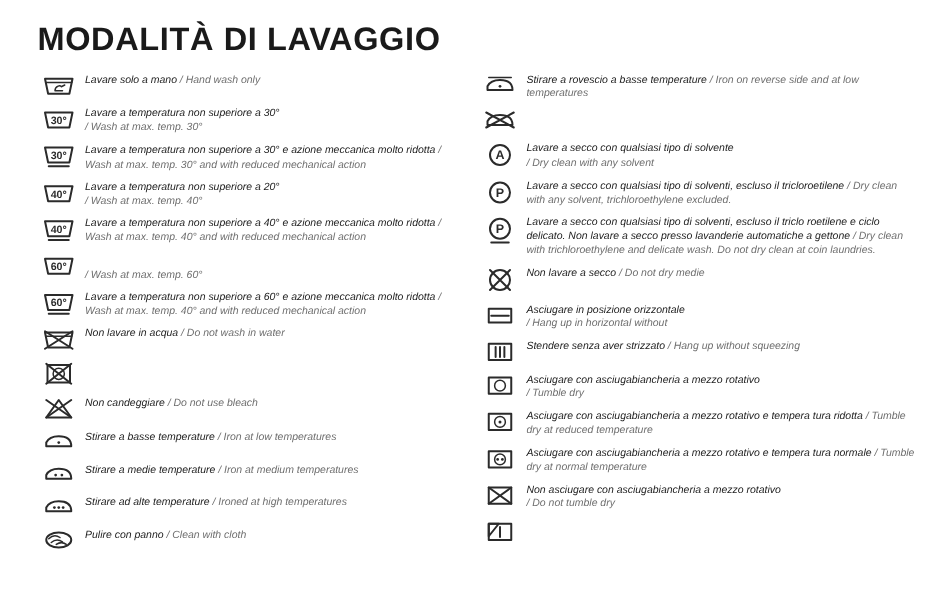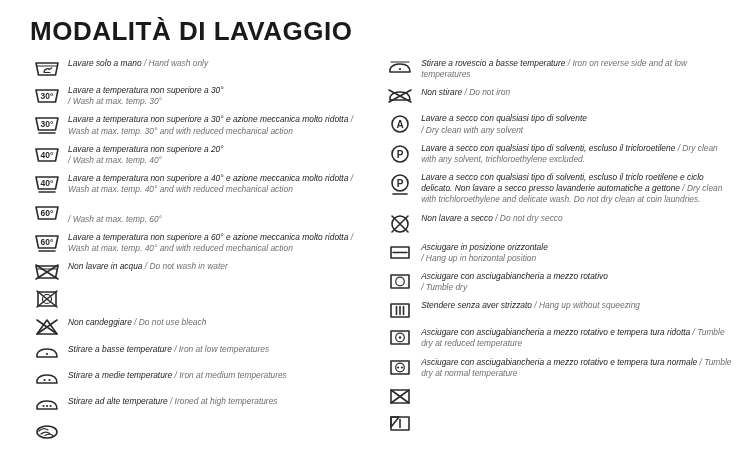--- a/index.html
+++ b/index.html
@@ -270,20 +270,23 @@
         </div>
       </div>
 
       <div class="row">
         <div class="sym">
           <svg width="30" height="20" viewBox="0 0 30 20">
             <ellipse class="st" cx="15" cy="10" rx="10" ry="6"></ellipse>
             <path class="st-thin" d="M7 9 C10 6 13 6 16 8 M9 12 C12 9.5 15 9.5 18 11.5 M13 13.5 C16 11.5 19 12 21 13.5"></path>
           </svg>
         </div>
+        <div class="txt">
+          <span class="it">Pulire con panno</span><span class="sep"> / </span><span class="en">Clean with cloth</span>
+        </div>
       </div>
 
     </div>
 
     <div class="col right">
 
       <div class="row">
         <div class="sym">
           <svg width="30" height="20" viewBox="0 0 30 20">
             <path class="st" d="M5 14 H25 C25 8 21 6 15 6 C10 6 6.5 8 5 11 Z"></path>
@@ -295,23 +298,20 @@
           <span class="it">Stirare a rovescio a basse temperature</span><span class="sep"> / </span><span class="en">Iron on reverse side and at low temperatures</span>
         </div>
       </div>
 
       <div class="row">
         <div class="sym">
           <svg width="30" height="18" viewBox="0 0 30 18">
             <path class="st" d="M5 13 H25 C25 7 21 5 15 5 C10 5 6.5 7 5 10 Z"></path>
             <path class="st" d="M4 3 L26 15 M26 3 L4 15"></path>
           </svg>
-        </div>
-        <div class="txt">
-          <span class="it">Non stirare</span><span class="sep"> / </span><span class="en">Do not iron</span>
         </div>
       </div>
 
       <div class="row">
         <div class="sym">
           <svg width="30" height="22" viewBox="0 0 30 22">
             <circle class="st" cx="15" cy="11" r="8"></circle>
             <text class="letter" x="15" y="14.5" text-anchor="middle">A</text>
           </svg>
         </div>
@@ -349,59 +349,59 @@
       </div>
 
       <div class="row">
         <div class="sym">
           <svg width="30" height="22" viewBox="0 0 30 22">
             <circle class="st" cx="15" cy="11" r="8"></circle>
             <path class="st" d="M7 3 L23 19 M23 3 L7 19"></path>
           </svg>
         </div>
         <div class="txt">
-          <span class="it">Non lavare a secco</span><span class="sep"> / </span><span class="en">Do not dry secco</span>
+          <span class="it">Non lavare a secco</span><span class="sep"> / </span><span class="en">Do not dry medie</span>
         </div>
       </div>
 
       <div class="row">
         <div class="sym">
           <svg width="30" height="20" viewBox="0 0 30 20">
             <rect class="st" x="6" y="5" width="18" height="11"></rect>
             <path class="st" d="M8 10.5 H22"></path>
           </svg>
         </div>
         <div class="txt">
           <span class="it">Asciugare in posizione orizzontale</span><br>
-          <span class="en">/ <span>Hang up in horizontal position</span></span>
+          <span class="en">/ <span>Hang up in horizontal without</span></span>
+        </div>
+      </div>
+
+      <div class="row">
+        <div class="sym">
+          <svg width="30" height="20" viewBox="0 0 30 20">
+            <rect class="st" x="6" y="4" width="18" height="13"></rect>
+            <path class="st" d="M11.5 6.5 V14.5 M15 6.5 V14.5 M18.5 6.5 V14.5"></path>
+          </svg>
+        </div>
+        <div class="txt">
+          <span class="it">Stendere senza aver strizzato</span><span class="sep"> / </span><span class="en">Hang up without squeezing</span>
         </div>
       </div>
 
       <div class="row">
         <div class="sym">
           <svg width="30" height="20" viewBox="0 0 30 20">
             <rect class="st" x="6" y="4" width="18" height="13"></rect>
             <circle class="st-thin" cx="15" cy="10.5" r="4.3"></circle>
           </svg>
         </div>
         <div class="txt">
           <span class="it">Asciugare con asciugabiancheria a mezzo rotativo</span><br>
           <span class="en">/ <span>Tumble dry</span></span>
-        </div>
-      </div>
-
-      <div class="row">
-        <div class="sym">
-          <svg width="30" height="20" viewBox="0 0 30 20">
-            <rect class="st" x="6" y="4" width="18" height="13"></rect>
-            <path class="st" d="M11.5 6.5 V14.5 M15 6.5 V14.5 M18.5 6.5 V14.5"></path>
-          </svg>
-        </div>
-        <div class="txt">
-          <span class="it">Stendere senza aver strizzato</span><span class="sep"> / </span><span class="en">Hang up without squeezing</span>
         </div>
       </div>
 
       <div class="row">
         <div class="sym">
           <svg width="30" height="20" viewBox="0 0 30 20">
             <rect class="st" x="6" y="4" width="18" height="13"></rect>
             <circle class="st-thin" cx="15" cy="10.5" r="4.3"></circle>
             <circle class="fl" cx="15" cy="10.5" r="1.2"></circle>
           </svg>
@@ -427,20 +427,24 @@
         </div>
       </div>
 
       <div class="row">
         <div class="sym">
           <svg width="30" height="20" viewBox="0 0 30 20">
             <rect class="st" x="6" y="4" width="18" height="13"></rect>
             <path class="st" d="M6 4 L24 17 M24 4 L6 17"></path>
           </svg>
         </div>
+        <div class="txt">
+          <span class="it">Non asciugare con asciugabiancheria a mezzo rotativo</span><br>
+          <span class="en">/ <span>Do not tumble dry</span></span>
+        </div>
       </div>
 
       <div class="row">
         <div class="sym">
           <svg width="30" height="20" viewBox="0 0 30 20">
             <rect class="st" x="6" y="4" width="18" height="13"></rect>
             <path class="st" d="M6 4 L14 4 L6 14 Z"></path>
             <path class="st" d="M15 6.5 V14.5"></path>
           </svg>
         </div>

